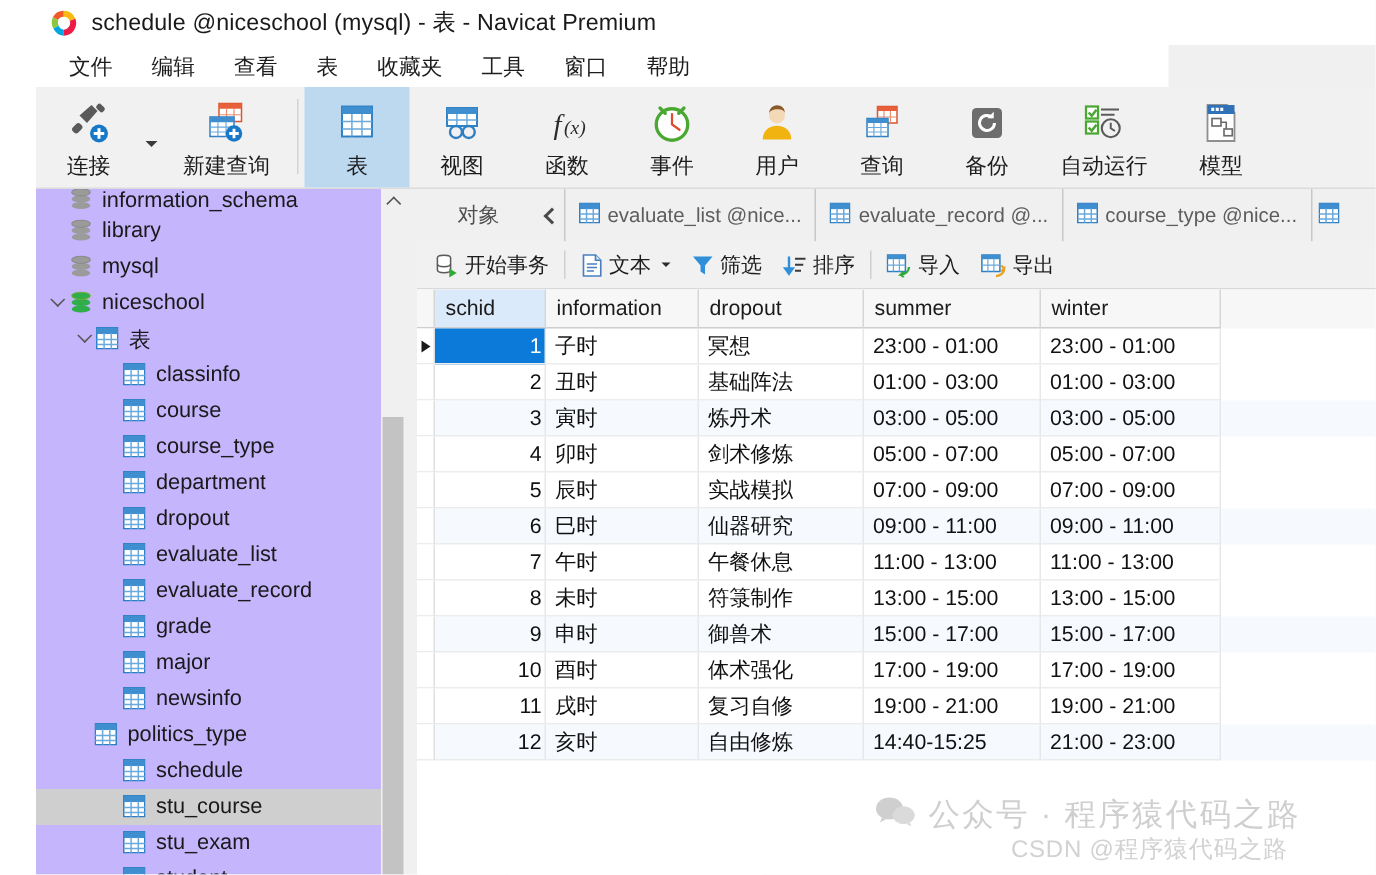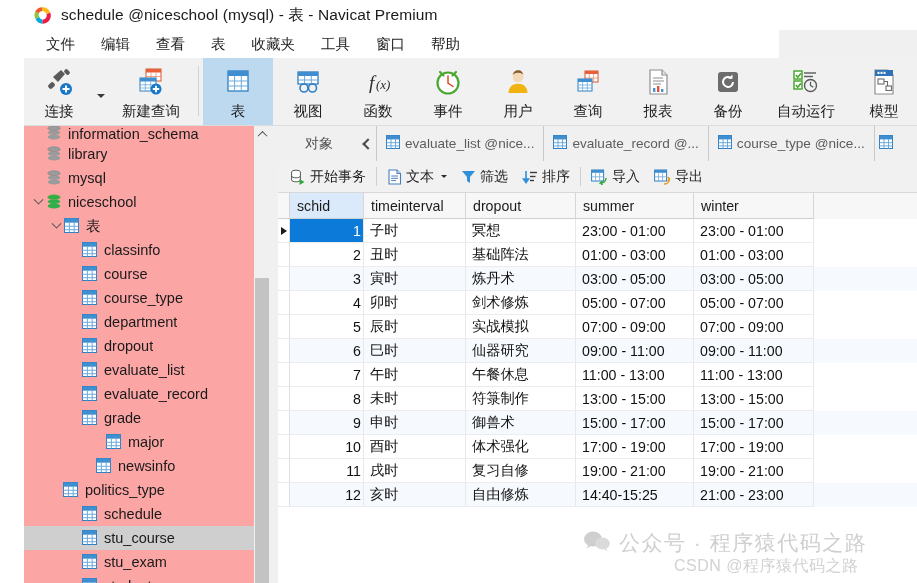--- a/index.html
+++ b/index.html
@@ -56,21 +56,21 @@
     justify-content: center; padding-top: 8px;
   }
   .caret-dn {
     width: 0; height: 0; border-left: 4px solid transparent;
     border-right: 4px solid transparent; border-top: 4px solid #3a3a3a;
   }
 
   
   .sidebar {
     position: absolute; left: 0; top: 126px; width: 230px; height: 457px;
-    background: #fca5a5; overflow: hidden;
+    background: #c4b5fd; overflow: hidden;
   }
   .tree-row {
     height: 24px; display: flex; align-items: center; white-space: nowrap;
     font-size: 14.5px; color: #1a1a1a; cursor: default; padding-right: 4px;
   }
   .tree-row.selected { background: #cfcfcf; }
   .tw {
     width: 16px; height: 16px; display: inline-flex; align-items: center;
     justify-content: center; flex: 0 0 auto;
   }
@@ -346,37 +346,20 @@
               <line x1="5" y1="18" x2="19" y2="18"></line>
               <line x1="5" y1="21" x2="19" y2="21"></line>
             </g>
           </svg>
         </div>
         <div class="tb-label">查询</div>
       </div>
       <div class="tb-btn">
         <div class="tb-ico">
           <svg width="30" height="30" viewBox="0 0 30 30">
-            <path d="M7 3h12l5 5v19H7z" fill="#fff" stroke="#8f8f8f" stroke-width="1.2"></path>
-            <path d="M19 3v5h5" fill="#e4e4e4" stroke="#8f8f8f" stroke-width="1.2"></path>
-            <g stroke="#9a9a9a" stroke-width="1.1">
-              <line x1="10" y1="11" x2="20" y2="11"></line>
-              <line x1="10" y1="14" x2="21" y2="14"></line>
-              <line x1="10" y1="17" x2="18" y2="17"></line>
-            </g>
-            <rect x="10" y="21" width="2.4" height="4" fill="#4a90d9"></rect>
-            <rect x="14" y="19" width="2.4" height="6" fill="#e0533a"></rect>
-            <rect x="18" y="22" width="2.4" height="3" fill="#4a90d9"></rect>
-          </svg>
-        </div>
-        <div class="tb-label">报表</div>
-      </div>
-      <div class="tb-btn">
-        <div class="tb-ico">
-          <svg width="30" height="30" viewBox="0 0 30 30">
             <rect x="5" y="5" width="20" height="20" rx="3" fill="#6d6d6d"></rect>
             <path d="M20 15a5 5 0 1 1-1.6-3.7" fill="none" stroke="#fff" stroke-width="2"></path>
             <path d="M19.5 7.5v4.3h-4.3z" fill="#fff"></path>
           </svg>
         </div>
         <div class="tb-label">备份</div>
       </div>
       <div class="tb-btn wide">
         <div class="tb-ico">
           <svg width="30" height="30" viewBox="0 0 30 30">
@@ -557,33 +540,33 @@
         <span class="ticon"><svg class="" width="15" height="15" viewBox="0 0 15 15">
             <rect x="0.5" y="0.5" width="14" height="14" fill="#fff" stroke="#2f7fc4"></rect>
             <rect x="0.5" y="0.5" width="14" height="4.2" fill="#3f8fd0"></rect>
             <line x1="0.5" y1="8.25" x2="14.5" y2="8.25" stroke="#6aa9dc"></line>
             <line x1="0.5" y1="11.700000000000001" x2="14.5" y2="11.700000000000001" stroke="#6aa9dc"></line>
             <line x1="5.3999999999999995" y1="4.2" x2="5.3999999999999995" y2="14.5" stroke="#6aa9dc"></line>
             <line x1="10.200000000000001" y1="4.2" x2="10.200000000000001" y2="14.5" stroke="#6aa9dc"></line>
           </svg></span>
         <span class="tlabel">grade</span>
       </div>
-      <div class="tree-row" style="padding-left: 66px; align-items: center;">
+      <div class="tree-row" style="padding-left: 42px; align-items: center;">
         <span class="tw empty"></span>
         <span class="ticon"><svg class="" width="15" height="15" viewBox="0 0 15 15">
             <rect x="0.5" y="0.5" width="14" height="14" fill="#fff" stroke="#2f7fc4"></rect>
             <rect x="0.5" y="0.5" width="14" height="4.2" fill="#3f8fd0"></rect>
             <line x1="0.5" y1="8.25" x2="14.5" y2="8.25" stroke="#6aa9dc"></line>
             <line x1="0.5" y1="11.700000000000001" x2="14.5" y2="11.700000000000001" stroke="#6aa9dc"></line>
             <line x1="5.3999999999999995" y1="4.2" x2="5.3999999999999995" y2="14.5" stroke="#6aa9dc"></line>
             <line x1="10.200000000000001" y1="4.2" x2="10.200000000000001" y2="14.5" stroke="#6aa9dc"></line>
           </svg></span>
         <span class="tlabel">major</span>
       </div>
-      <div class="tree-row" style="padding-left: 56px; align-items: center;">
+      <div class="tree-row" style="padding-left: 42px; align-items: center;">
         <span class="tw empty"></span>
         <span class="ticon"><svg class="" width="15" height="15" viewBox="0 0 15 15">
             <rect x="0.5" y="0.5" width="14" height="14" fill="#fff" stroke="#2f7fc4"></rect>
             <rect x="0.5" y="0.5" width="14" height="4.2" fill="#3f8fd0"></rect>
             <line x1="0.5" y1="8.25" x2="14.5" y2="8.25" stroke="#6aa9dc"></line>
             <line x1="0.5" y1="11.700000000000001" x2="14.5" y2="11.700000000000001" stroke="#6aa9dc"></line>
             <line x1="5.3999999999999995" y1="4.2" x2="5.3999999999999995" y2="14.5" stroke="#6aa9dc"></line>
             <line x1="10.200000000000001" y1="4.2" x2="10.200000000000001" y2="14.5" stroke="#6aa9dc"></line>
           </svg></span>
         <span class="tlabel">newsinfo</span>
@@ -788,21 +771,21 @@
           </svg>
         </span>
         <span>导出</span>
       </div>
     </div>
 
   <div class="grid">
     <div class="grid-head" id="gridhead">
         <div class="hc marker"></div>
         <div class="hc w-schid sel">schid</div>
-        <div class="hc w-time">timeinterval</div>
+        <div class="hc w-time">information</div>
         <div class="hc w-name">dropout</div>
         <div class="hc w-sum">summer</div>
         <div class="hc w-win">winter</div>
       </div>
     <div id="gridbody">
         <div class="grow">
           <div class="gc marker">
             <span class="rowptr"></span>
           </div>
           <div class="gc w-schid num cellsel">1</div>

